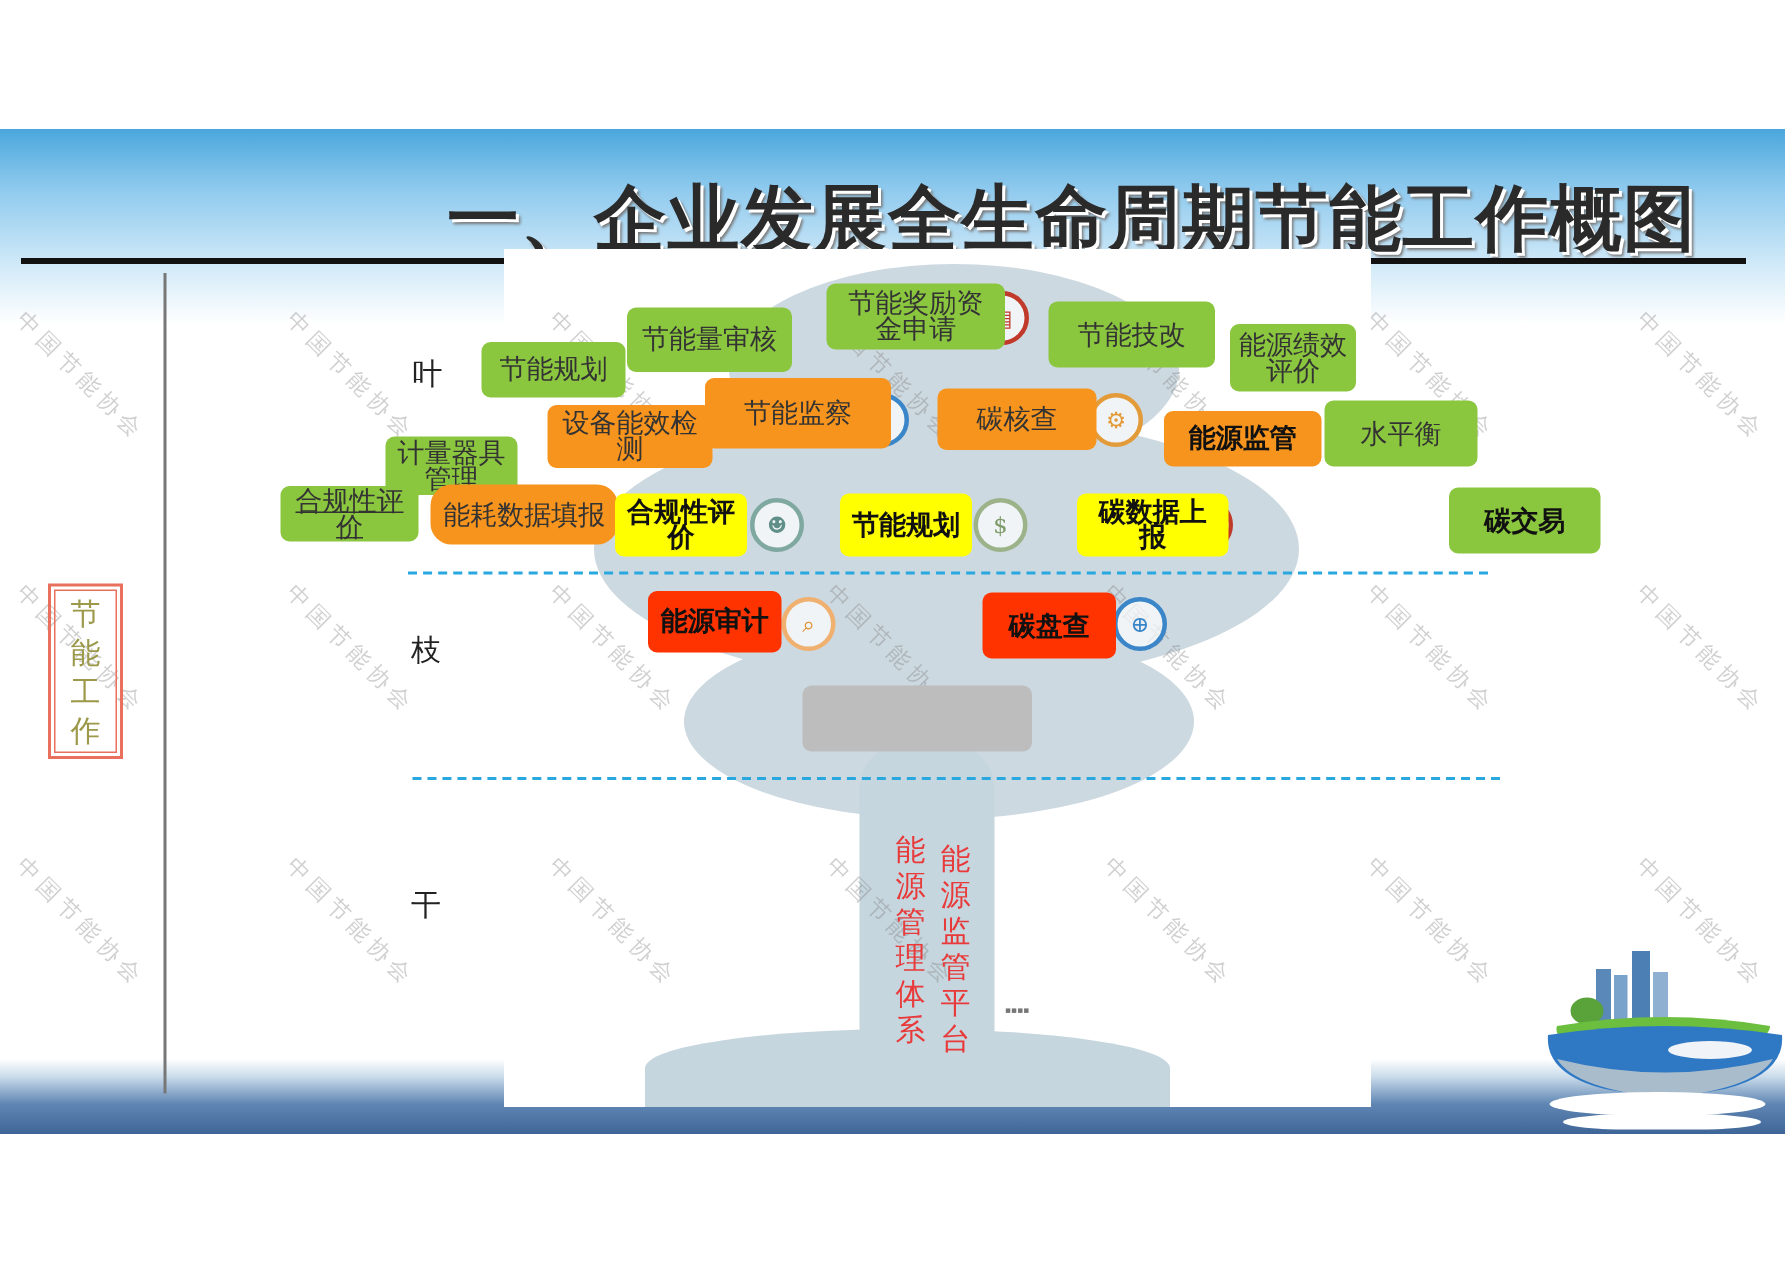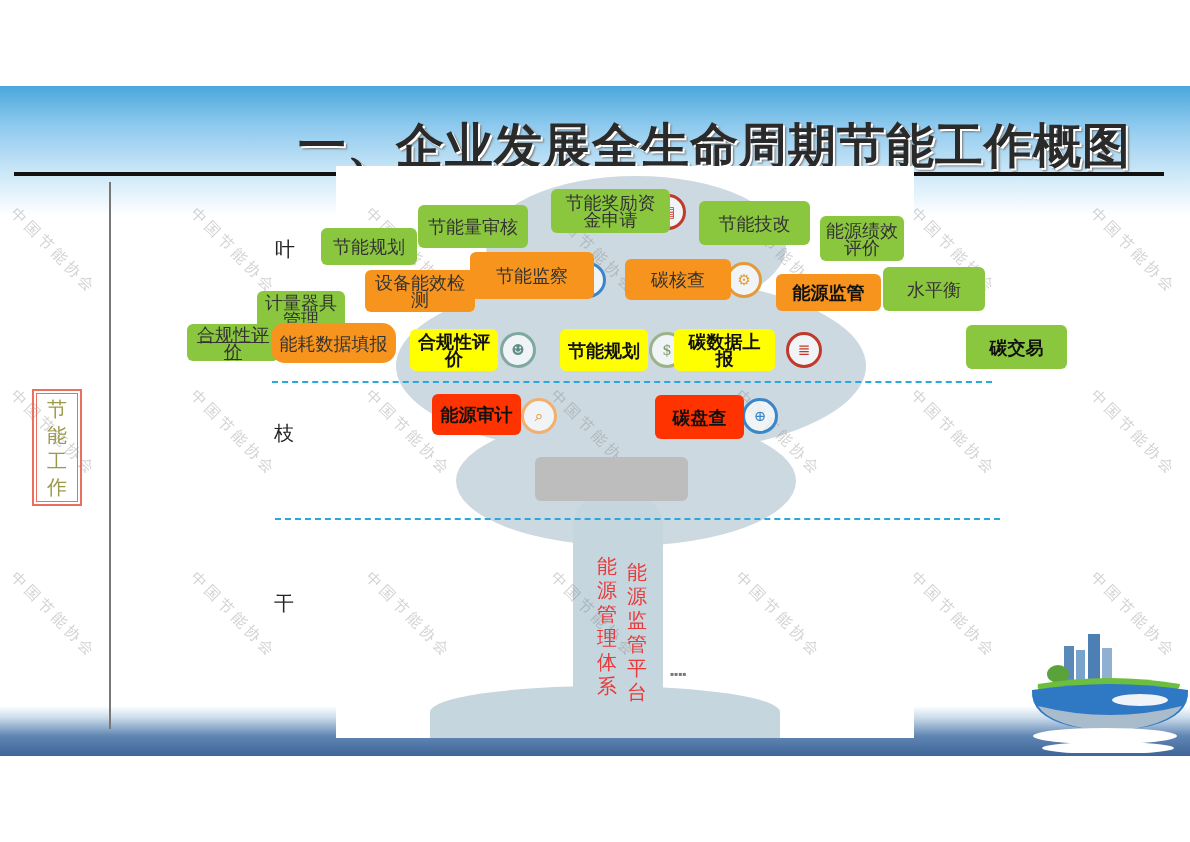--- a/index.html
+++ b/index.html
@@ -112,24 +112,24 @@
   <div class="box green" style="left:551px;top:103px;width:119px;height:44px;">节能奖励资金申请</div>
   <div class="box green" style="left:699px;top:115px;width:111px;height:44px;">节能技改</div>
   <div class="box green" style="left:820px;top:130px;width:84px;height:45px;">能源绩效评价</div>
   <div class="box green" style="left:257px;top:185px;width:88px;height:39px;margin-top:20px;">计量器具管理</div>
   <div class="box orange" style="left:353px;top:184px;width:110px;height:42px;margin-left:12px;">设备能效检测</div>
   <div class="box orange" style="left:470px;top:166px;width:124px;height:47px;">节能监察</div>
   <div class="box orange" style="left:625px;top:173px;width:106px;height:41px;">碳核查</div>
   <div class="box orange bold" style="left:776px;top:188px;width:105px;height:37px;">能源监管</div>
   <div class="box green" style="left:883px;top:181px;width:102px;height:44px;">水平衡</div>
   <div class="box green" style="left:187px;top:238px;width:92px;height:37px;text-decoration:underline;">合规性评价</div>
-  <div class="box orange" style="left:271px;top:237px;width:125px;height:40px;border-radius:14px;">能耗数据填报</div>
+  <div class="box orange" style="left:287px;top:237px;width:125px;height:40px;border-radius:14px;">能耗数据填报</div>
   <div class="box yellow" style="left:410px;top:243px;width:88px;height:42px;">合规性评价</div>
   <div class="box yellow" style="left:560px;top:243px;width:88px;height:42px;">节能规划</div>
-  <div class="box yellow" style="left:674px;top:243px;width:101px;height:42px;">碳数据上报</div>
+  <div class="box yellow" style="left:718px;top:243px;width:101px;height:42px;">碳数据上报</div>
   <div class="box green bold" style="left:966px;top:239px;width:101px;height:44px;">碳交易</div>
 
   <div class="box red" style="left:432px;top:308px;width:89px;height:41px;">能源审计</div>
   <div class="box red" style="left:655px;top:309px;width:89px;height:44px;">碳盘查</div>
   <div class="box gray" style="left:535px;top:371px;width:153px;height:44px;"></div>
 
   <div class="vtext" style="left:596px;top:468px;">
     <div>能</div>
     <div>源</div>
     <div>管</div>

